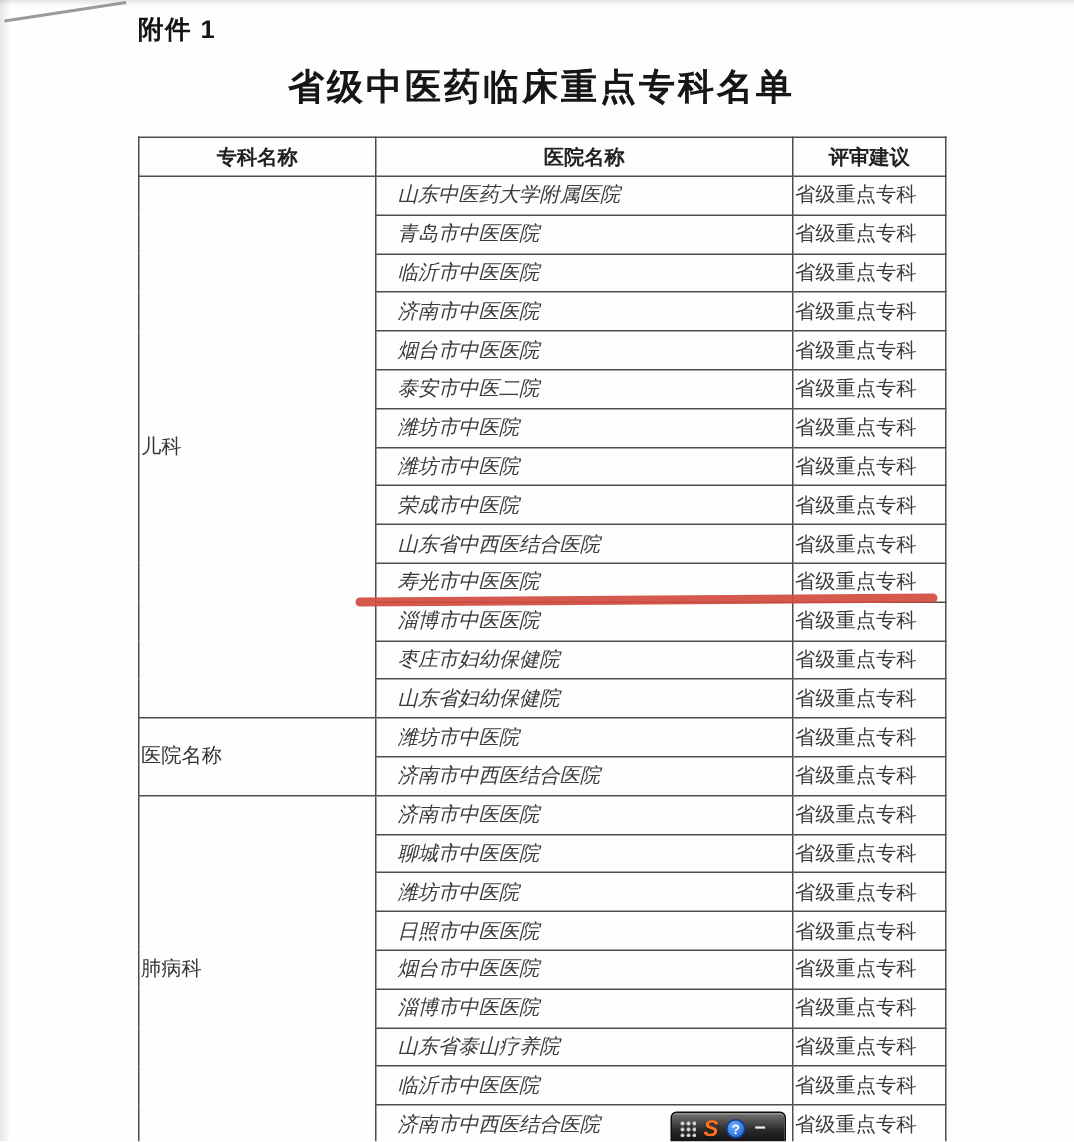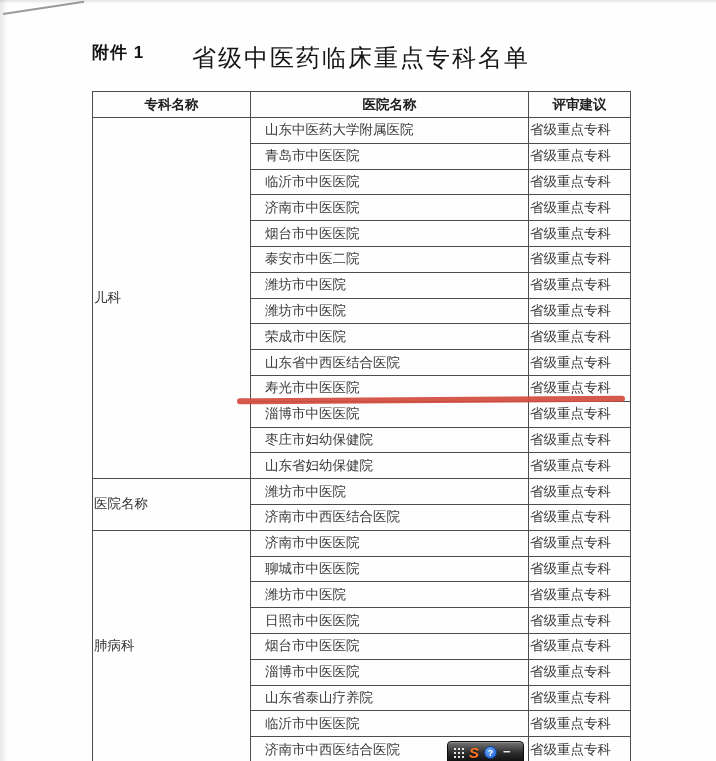--- a/index.html
+++ b/index.html
@@ -11,35 +11,35 @@
   
   .edge-top{position:absolute;left:0;top:0;width:100%;height:4px;
             background:linear-gradient(180deg,rgba(0,0,0,.10),rgba(0,0,0,0));}
   .edge-left{position:absolute;left:0;top:0;width:7px;height:100%;
              background:linear-gradient(90deg,rgba(0,0,0,.09),rgba(0,0,0,0));}
   .corner-line{position:absolute;left:0;top:0;width:82px;height:2px;
                background:#9a9a9a;transform-origin:left center;
                transform:translate(3px,13px) rotate(-8.6deg);}
 
   .attachment{position:absolute;left:92px;top:8px;font-size:17px;font-weight:600;
-              color:#141414;letter-spacing:1px;margin-top:33px;}
+              color:#141414;letter-spacing:1px;}
   .doc-title{position:absolute;left:92px;top:42px;width:538px;text-align:center;
-             font-size:24px;font-weight:400;letter-spacing:2px;color:#161616;
+             font-size:24px;font-weight:700;letter-spacing:2px;color:#161616;
              font-family:"Liberation Serif","DejaVu Serif",serif;}
 
   .tablewrap{position:absolute;left:92px;top:91px;width:538px;}
   table{border-collapse:collapse;table-layout:fixed;width:538px;
         font-size:13.5px;color:#3a3a3a;}
   col.c1{width:158px;} col.c2{width:278px;} col.c3{width:102px;}
   th,td{border:1px solid #4d4d4d;overflow:hidden;white-space:nowrap;}
   thead tr{height:26px;padding-left:20px;}
   tbody tr{height:25.8px;}
   th{font-weight:700;color:#222;text-align:center;font-size:13.5px;}
   td.specialty{vertical-align:middle;color:#333;}
-  td.hospital{text-align:left;padding-left:14px;}
+  td.hospital{text-align:left;padding-left:14px;font-style:italic;}
   td.review{text-align:left;}
 
   .redline{position:absolute;left:237px;width:388px;height:6px;border-radius:3px;
            transform:rotate(-0.4deg);opacity:.92;}
 
   
   .ime{position:absolute;left:447px;top:741px;width:77px;height:22px;
        border-radius:4px 4px 0 0;border:1px solid #0c0c0c;box-sizing:border-box;
        background:linear-gradient(180deg,#747474,#2c2c2c 55%,#101010);
        display:flex;align-items:center;gap:5px;padding:0 5px;overflow:hidden;

